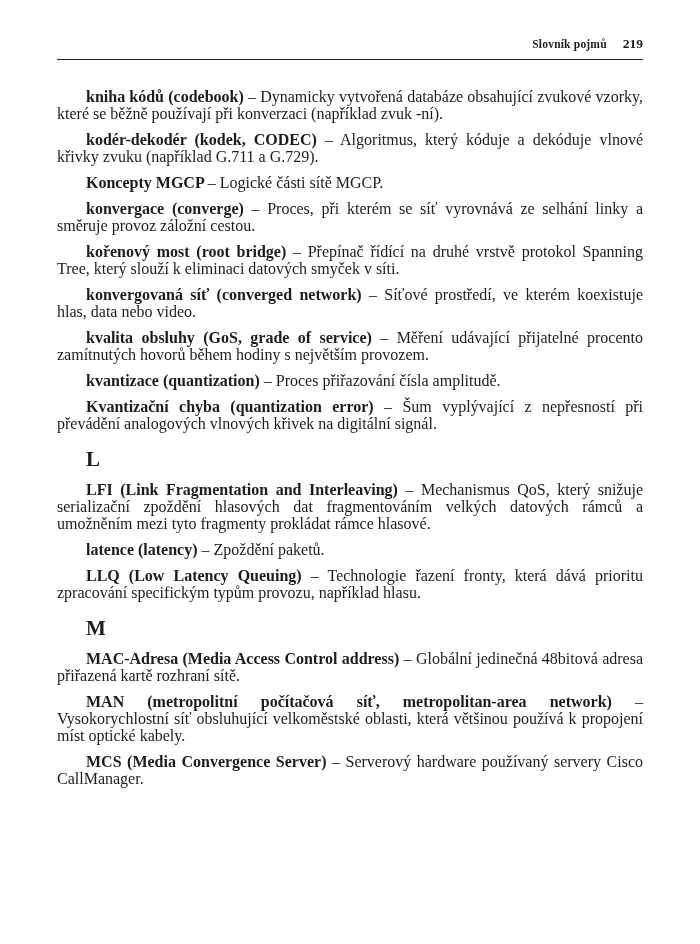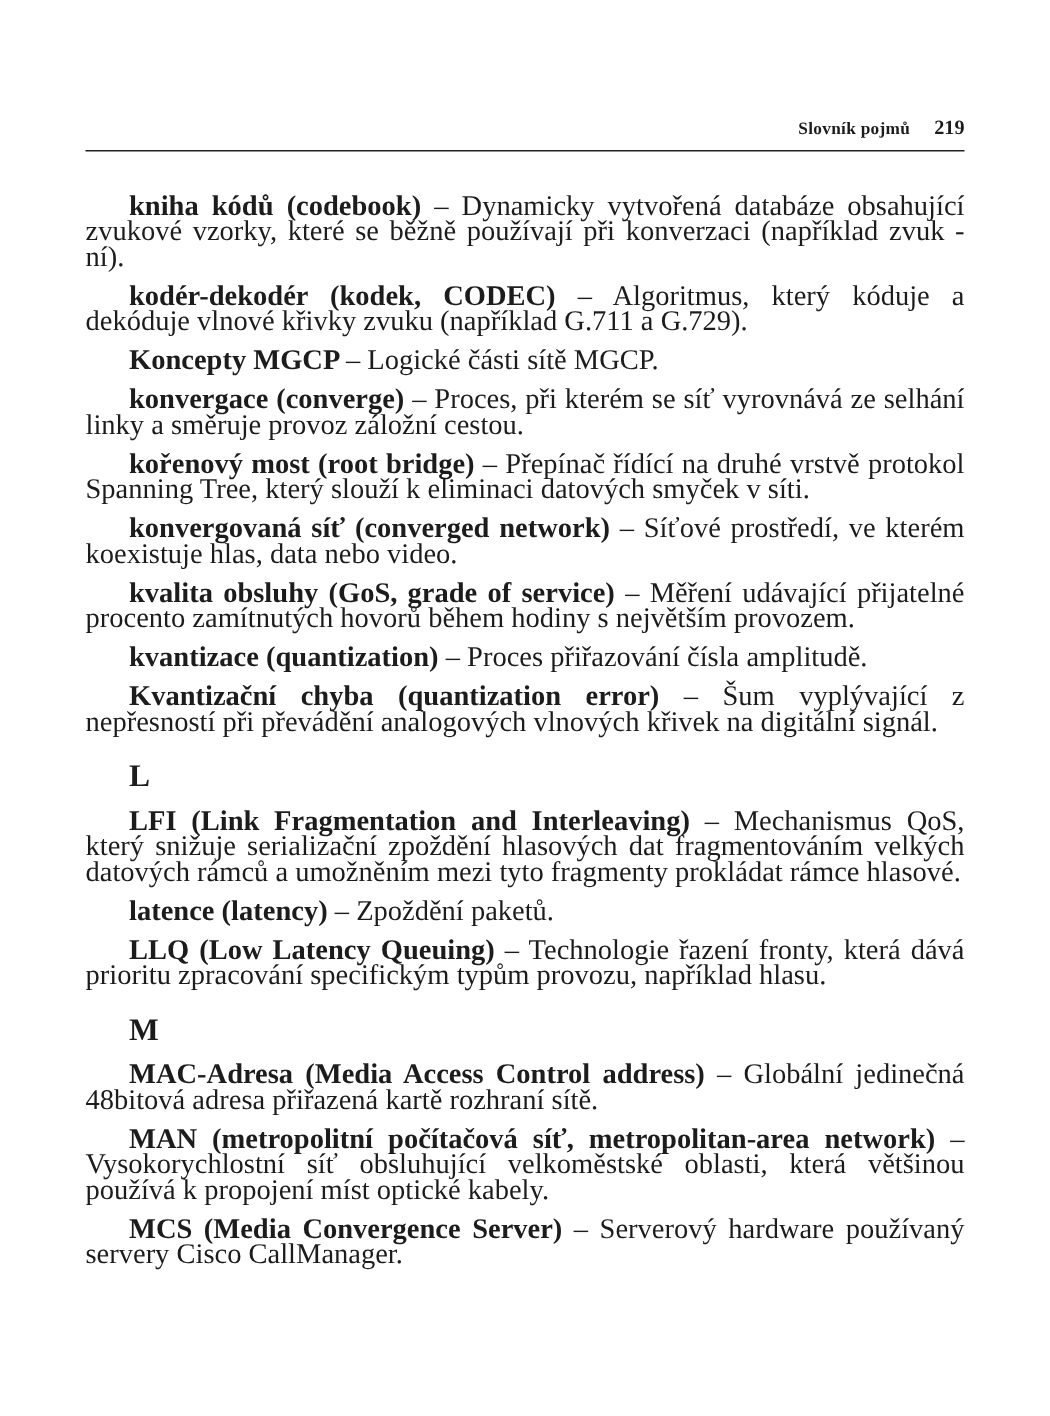--- a/index.html
+++ b/index.html
@@ -28,26 +28,25 @@
     padding-bottom: 7px;
   }
   .header-title {
     font-weight: bold;
     font-size: 11.5px;
     letter-spacing: 0.2px;
   }
   .page-number {
     font-weight: bold;
     font-size: 13.5px;
-    margin-top: 41px;
   }
   .glossary { margin-top: 28px; }
   .entry {
     margin: 0 0 9px 0;
-    font-size: 19px;
+    font-size: 16px;
     line-height: 17px;
     text-align: justify;
     text-indent: 29px;
   }
   .entry .term { font-weight: bold; }
   .section-letter {
     font-size: 21px;
     font-weight: bold;
     line-height: 24px;
     margin: 15px 0 10px 0;

